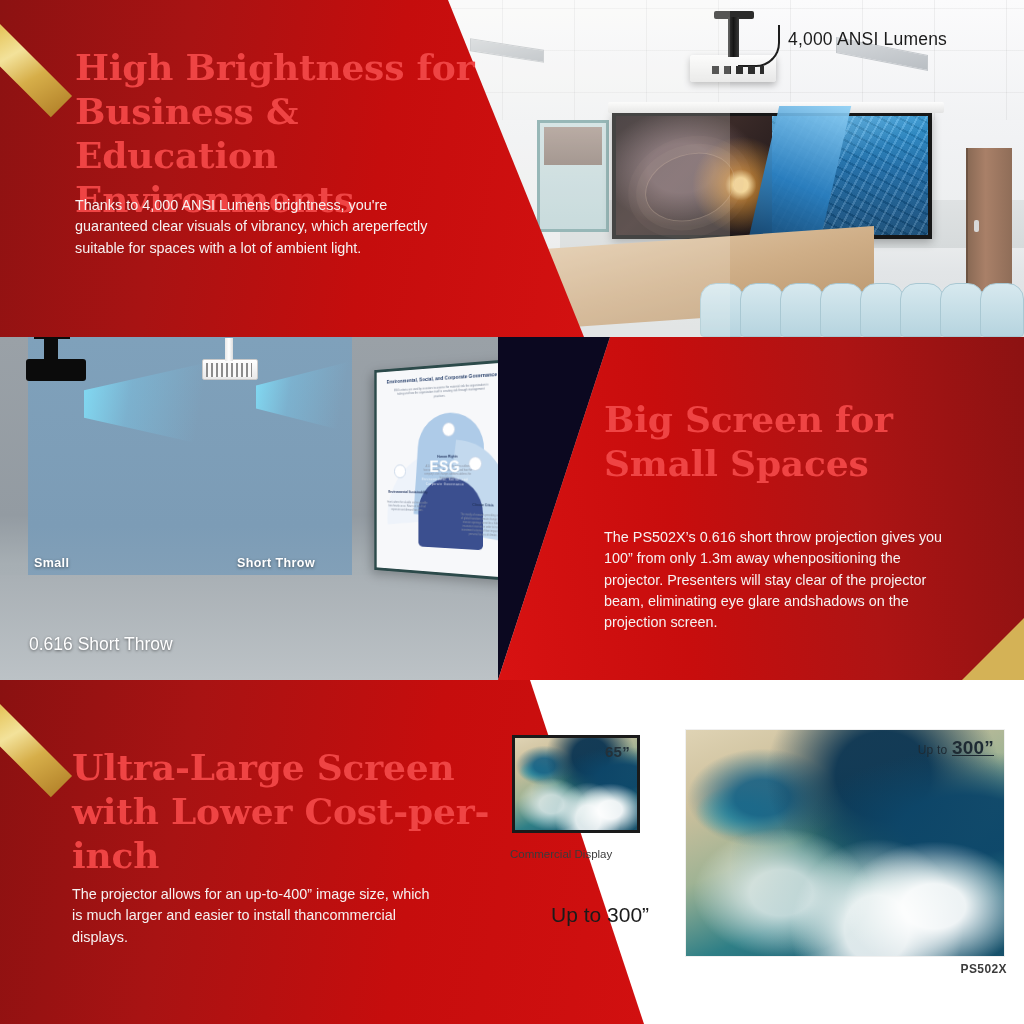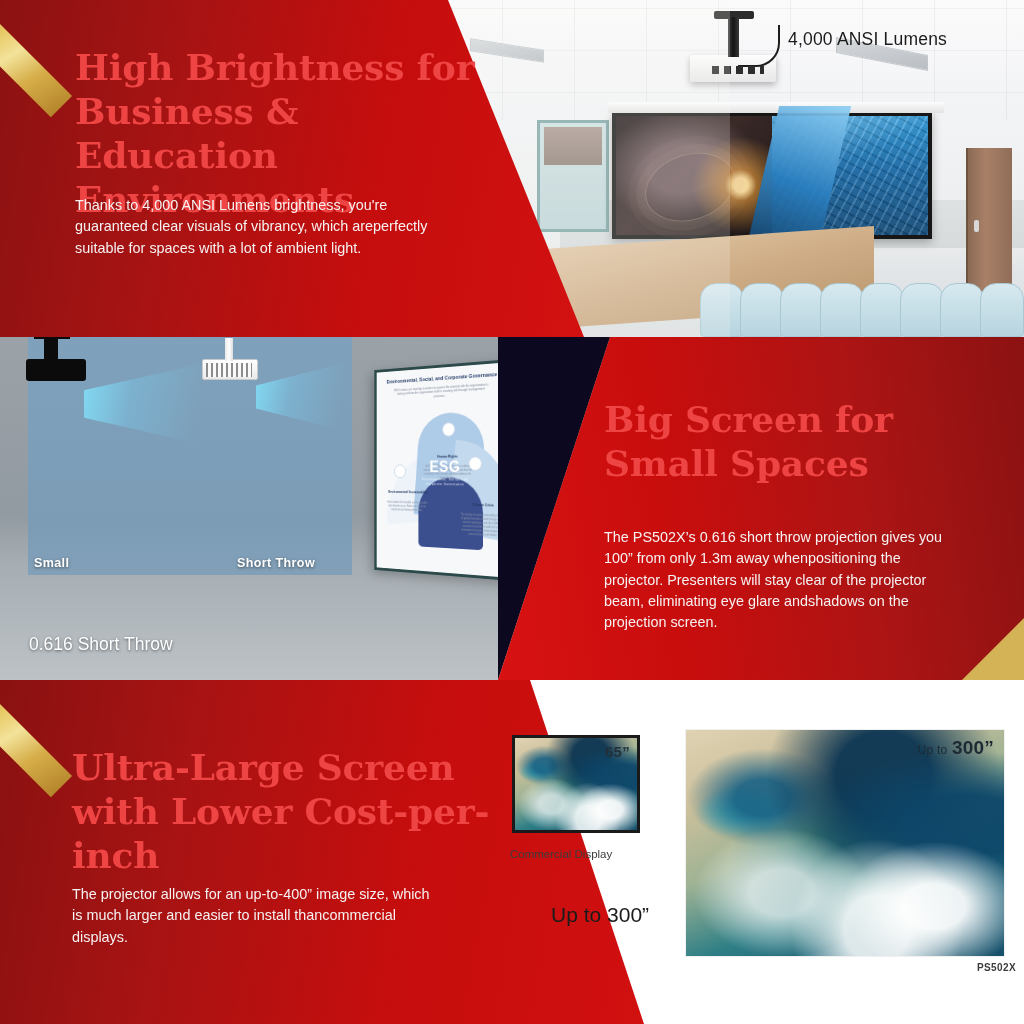--- a/index.html
+++ b/index.html
@@ -259,23 +259,23 @@
   .sat-big{ position:absolute; left:686px; top:730px; width:318px; height:226px;
     box-shadow:0 0 0 1px rgba(0,0,0,.06); }
   .badge65{
     position:absolute; right:7px; top:5px; font-size:15px; font-weight:bold;
     color:#23313a; letter-spacing:.3px;
   }
   .badge300{
     position:absolute; right:10px; top:7px; color:#1e2a33; letter-spacing:.2px;
   }
   .badge300 .sm{ font-size:12px; }
-  .badge300 .lg{ font-size:19px; font-weight:bold; }
+  .badge300 .lg{ font-size:19px; font-weight:bold;text-decoration:underline; }
   .sat-big-lbl{
-    position:absolute; right:8px; top:962px; font-size:10px;
+    position:absolute; right:17px; top:962px; font-size:12px;
     font-weight:bold; color:#3c3c3c; letter-spacing:.4px;margin-left:33px;
   }
   .upto-300{
     position:absolute; left:551px; top:903px;
     font-size:21px; color:#1b1b1b;
   }
 
   
   .redslab { position:absolute; }
   #red-1 {

